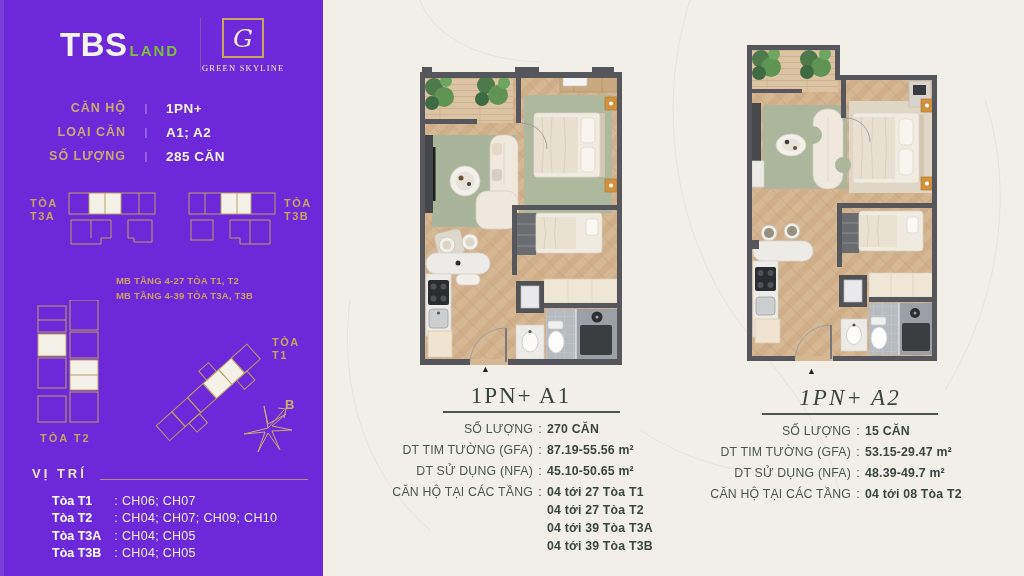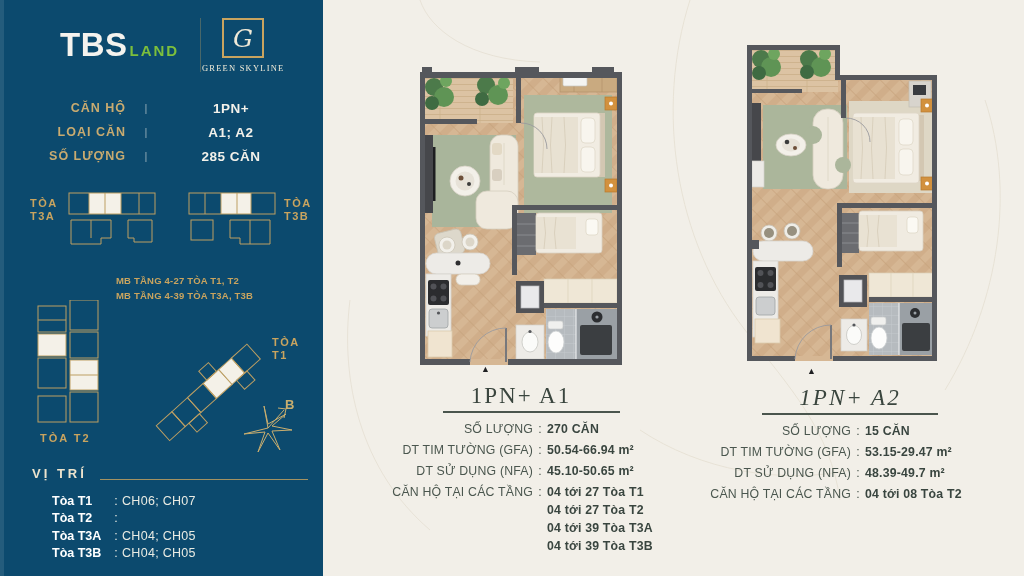--- a/index.html
+++ b/index.html
@@ -10,41 +10,41 @@
   }
   .abs{position:absolute;}
   svg{display:block;}
 
   
   .bg-contours{position:absolute;inset:0;z-index:0;}
 
   
   .sidebar{
     position:absolute;left:0;top:0;width:323px;height:576px;
-    background:#0c4a6e;z-index:2;
+    background:#6d28d9;z-index:2;
     border-left:4px solid rgba(255,255,255,0.10);
     box-sizing:border-box;
   }
   .tbs-logo{position:absolute;left:56px;top:28px;display:flex;align-items:baseline;}
   .tbs-logo .tbs{color:#f5f3ee;font-size:33px;font-weight:800;letter-spacing:.5px;line-height:1;}
   .tbs-logo .land{color:#7dbf3c;font-size:15px;font-weight:700;letter-spacing:2px;line-height:1;margin-left:2px;}
   .logo-divider{position:absolute;left:196px;top:18px;width:1px;height:54px;background:rgba(201,164,95,.32);}
   .gs-logo{position:absolute;left:198px;top:18px;width:82px;text-align:center;}
   .gs-box{
     width:38px;height:36px;margin:0 auto;border:2.5px solid #c9a45f;
     display:flex;align-items:center;justify-content:center;
   }
   .gs-g{font-family:"DejaVu Serif",serif;font-style:italic;font-size:25px;color:#f0ead8;line-height:1;}
   .gs-name{margin-top:5px;font-family:"Liberation Serif",serif;font-size:8.5px;letter-spacing:1.2px;color:#f2ecd9;white-space:nowrap;}
 
   .specs{position:absolute;left:30px;top:96px;width:262px;}
   .spec-row{display:grid;grid-template-columns:92px 40px auto;align-items:center;height:24px;}
   .spec-label{color:#c9ab70;font-size:12.5px;font-weight:600;letter-spacing:1px;text-align:right;}
   .spec-pipe{color:rgba(240,240,235,.55);font-size:11px;text-align:center;}
-  .spec-value{color:#f3f1ea;font-size:13.5px;font-weight:700;letter-spacing:.5px;text-align:center;}
+  .spec-value{color:#f3f1ea;font-size:13.5px;font-weight:700;letter-spacing:.5px;}
 
   .t3-label{position:absolute;color:#c9a45f;font-size:11px;font-weight:700;letter-spacing:1.5px;line-height:13px;}
   .gold-note{position:absolute;left:112px;top:274px;color:#c9a45f;font-size:9.5px;font-weight:700;line-height:14.5px;letter-spacing:.2px;white-space:nowrap;}
   .t2-label{position:absolute;left:36px;top:432px;color:#c9a45f;font-size:11px;font-weight:700;letter-spacing:2px;}
   .t1-label{position:absolute;left:268px;top:336px;color:#c9a45f;font-size:11px;font-weight:700;letter-spacing:1.5px;line-height:13px;}
   .compass-b{position:absolute;left:281px;top:397px;color:#c9ae6f;font-size:13px;font-weight:700;}
 
   .vitri-heading{position:absolute;left:28px;top:466px;color:#ece3cd;font-size:13px;font-weight:600;letter-spacing:3px;}
   .vitri-line{position:absolute;left:96px;top:479px;width:208px;height:1px;background:rgba(201,164,95,.8);}
   .vitri-rows{position:absolute;left:28px;top:492px;width:288px;}
@@ -202,20 +202,21 @@
     <div class="vitri-line"></div>
     <div class="vitri-rows">
       <div class="vitri-row">
         <span class="vt-name">Tòa T1</span>
         <span class="vt-sep">:</span>
         <span class="vt-units">CH06; CH07</span>
       </div>
       <div class="vitri-row">
         <span class="vt-name">Tòa T2</span>
         <span class="vt-sep">:</span>
+        <span class="vt-units">CH04; CH07; CH09; CH10</span>
       </div>
       <div class="vitri-row">
         <span class="vt-name">Tòa T3A</span>
         <span class="vt-sep">:</span>
         <span class="vt-units">CH04; CH05</span>
       </div>
       <div class="vitri-row">
         <span class="vt-name">Tòa T3B</span>
         <span class="vt-sep">:</span>
         <span class="vt-units">CH04; CH05</span>
@@ -485,21 +486,21 @@
   <div class="title-underline" style="left:443px;top:411px;width:177px;"></div>
   <div class="plan-specs" style="left:385px;top:422px;">
     <div class="prow">
       <span class="plabel">SỐ LƯỢNG</span>
       <span class="psep">:</span>
       <span class="pval">270 CĂN</span>
     </div>
     <div class="prow">
       <span class="plabel">DT TIM TƯỜNG (GFA)</span>
       <span class="psep">:</span>
-      <span class="pval">50.54-66.94 m²</span>
+      <span class="pval">87.19-55.56 m²</span>
     </div>
     <div class="prow">
       <span class="plabel">DT SỬ DỤNG (NFA)</span>
       <span class="psep">:</span>
       <span class="pval">45.10-50.65 m²</span>
     </div>
     <div class="prow tight">
       <span class="plabel">CĂN HỘ TẠI CÁC TẦNG</span>
       <span class="psep">:</span>
       <span class="pval">04 tới 27 Tòa T1</span>

